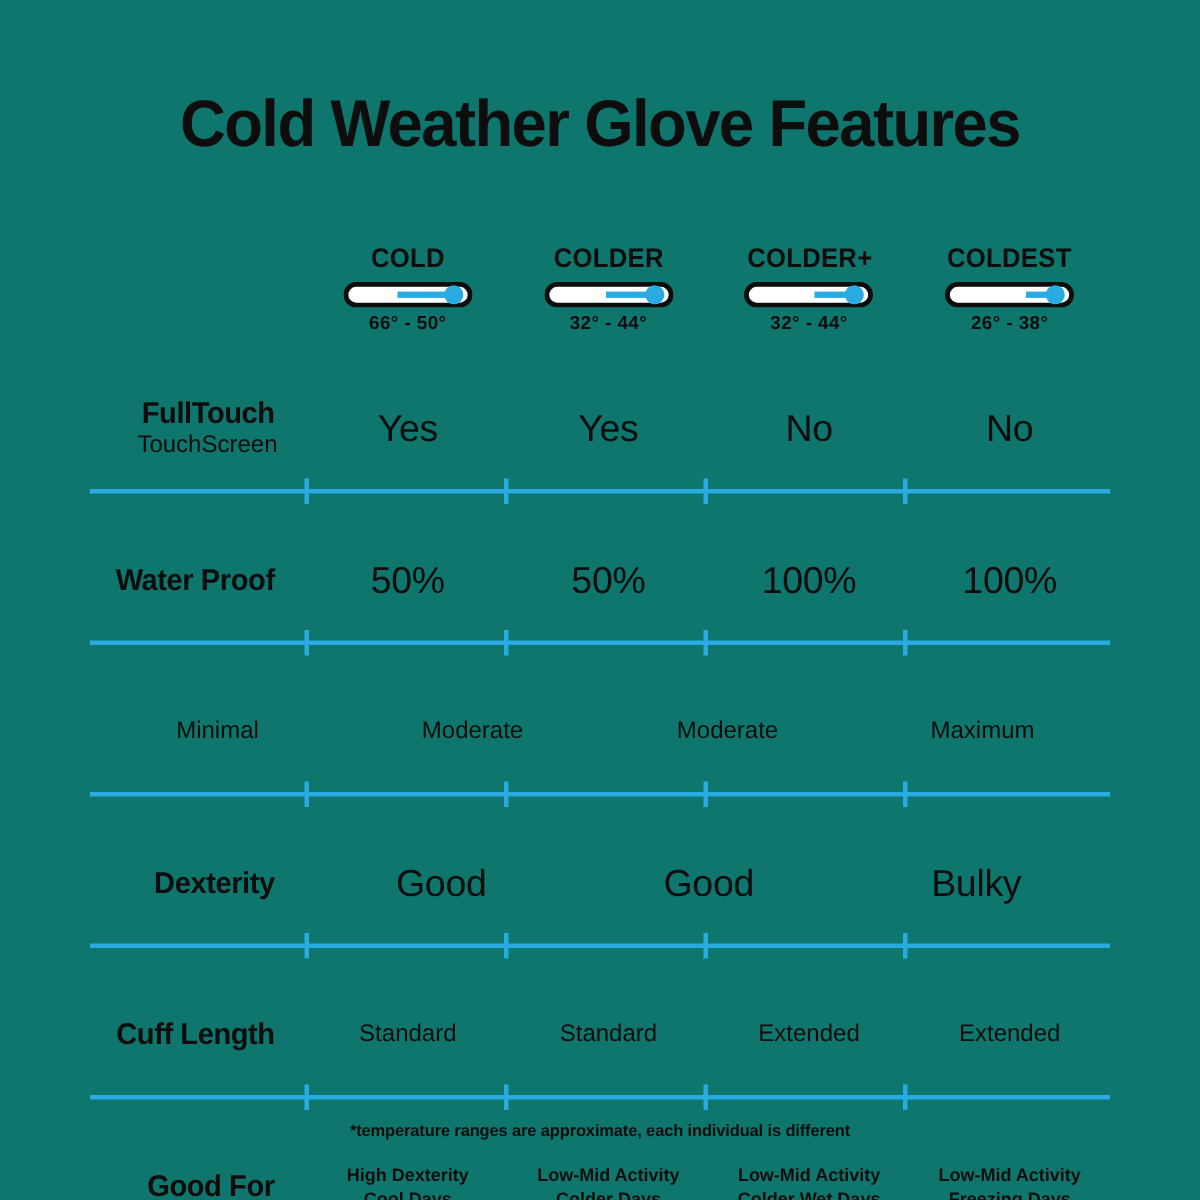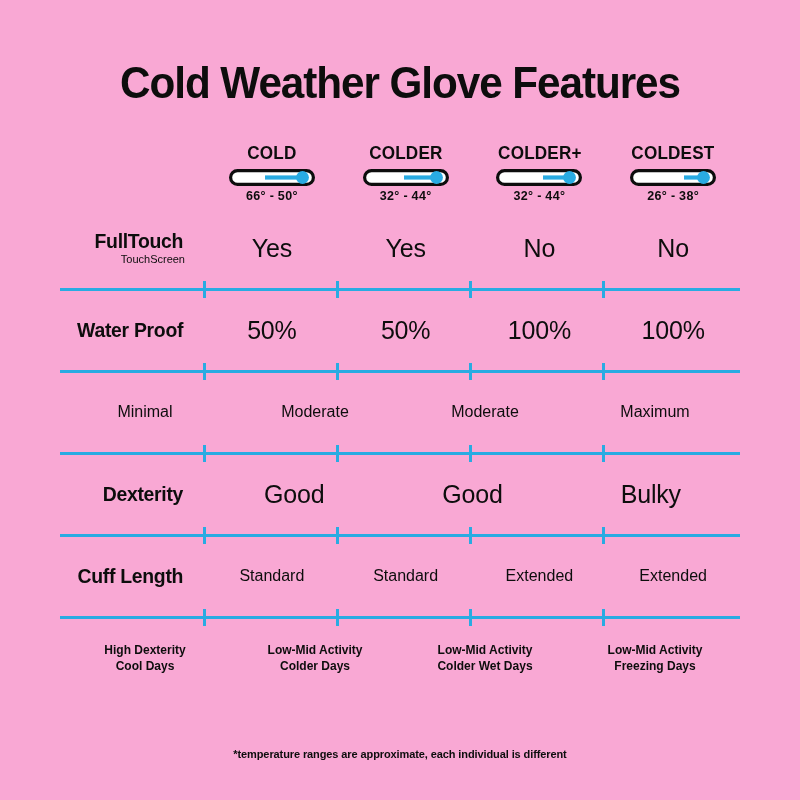--- a/index.html
+++ b/index.html
@@ -12,21 +12,21 @@
     height: 800px;
     font-family: "Liberation Sans", sans-serif;
     color: #0d0d0d;
     overflow: hidden;
   }
 
   #page {
     position: relative;
     width: 800px;
     height: 800px;
-    background: #f9a8d4;
+    background: #0f766e;
   }
 
   
   .title {
     position: absolute;
     top: 58px;
     left: 0;
     width: 800px;
     text-align: center;
     font-size: 44px;
@@ -42,20 +42,21 @@
     position: absolute;
     top: 140px;
     left: 60px;
     width: 680px;
   }
 
   .row {
     display: flex;
     align-items: center;
     width: 680px;
+    margin-top: 19px;
   }
 
   .label-cell {
     width: 145px;
     flex: 0 0 145px;
     text-align: right;
     padding-right: 20px;
     box-sizing: border-box;
   }
 
@@ -101,21 +102,21 @@
   .row-label {
     font-size: 20px;
     font-weight: 700;
     letter-spacing: -0.3px;
     color: #0d0d0d;
     line-height: 1.05;
     transform: scaleX(0.97);
   }
   .row-sublabel {
     display: block;
-    font-size: 11px;
+    font-size: 16px;
     font-weight: 400;
     letter-spacing: 0;
     color: #0d0d0d;
     margin-top: 1px;
     transform: scaleX(1);
   }
 
   .val-xl {
     font-size: 25px;
     font-weight: 500;
@@ -314,20 +315,23 @@
 
     <div class="divider">
       <div class="hline"></div>
       <div class="tick" style="left:143px"></div>
       <div class="tick" style="left:276px"></div>
       <div class="tick" style="left:409px"></div>
       <div class="tick" style="left:542px"></div>
     </div>
 
     <div class="row data-row">
+      <div class="label-cell">
+        <div class="row-label">Good For</div>
+      </div>
       <div class="col-cell val-sm">
         <span>High Dexterity</span>
         <span>Cool Days</span>
       </div>
       <div class="col-cell val-sm">
         <span>Low-Mid Activity</span>
         <span>Colder Days</span>
       </div>
       <div class="col-cell val-sm">
         <span>Low-Mid Activity</span>

